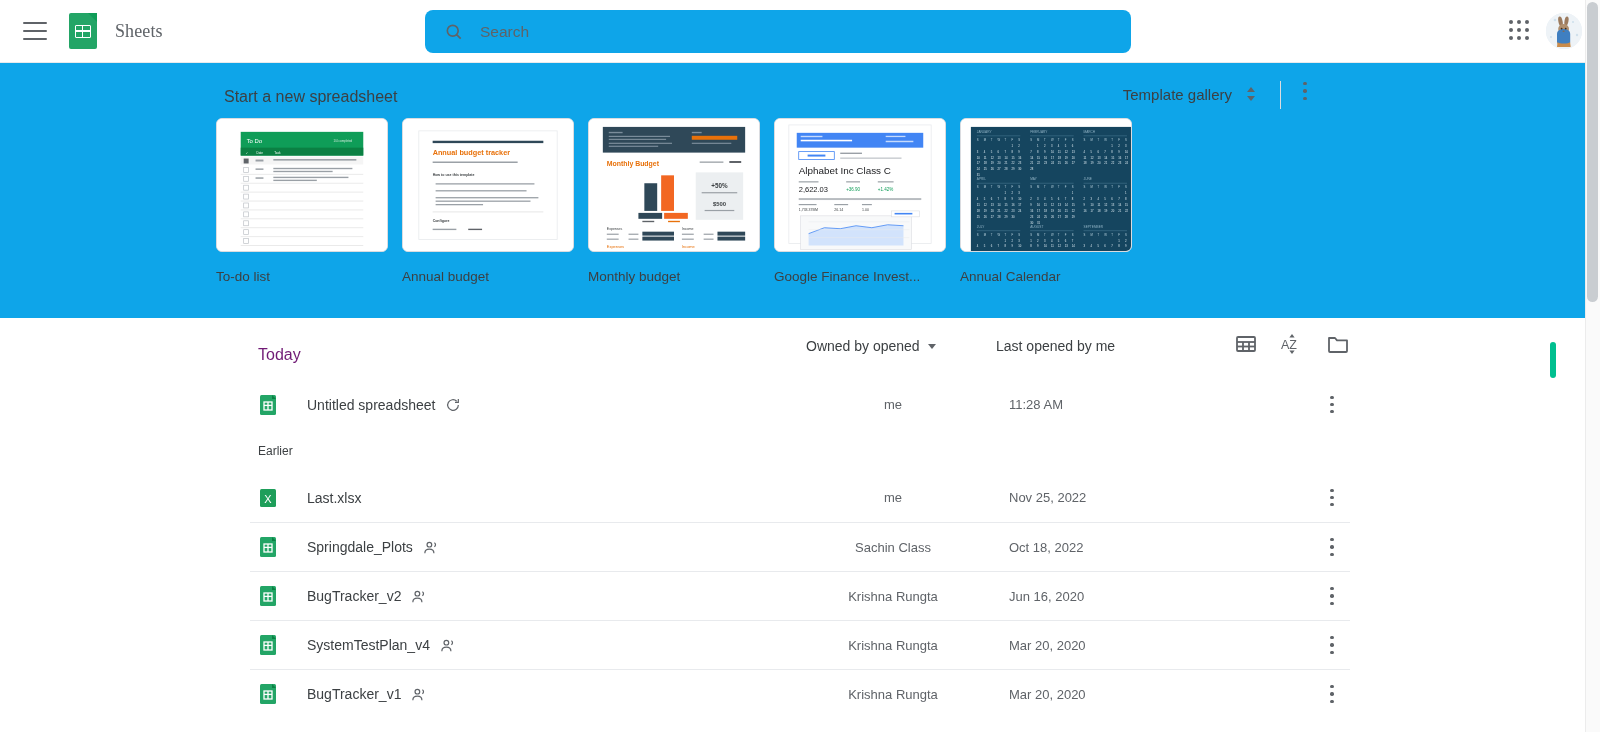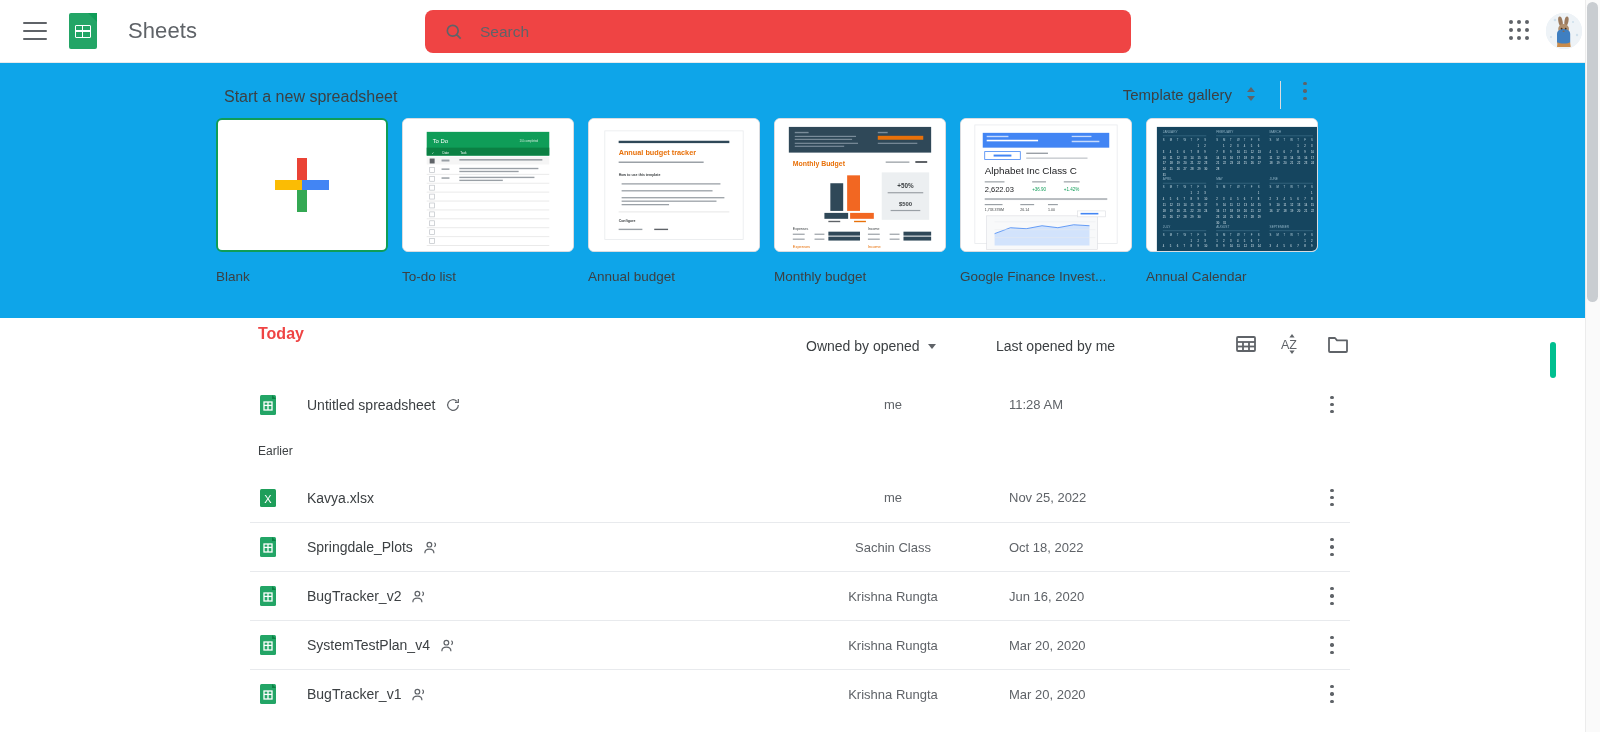--- a/index.html
+++ b/index.html
@@ -53,31 +53,32 @@
   .sheets-logo .grid::before {
     content: ""; position: absolute; left: 0; right: 0; top: 4.2px;
     height: 1.6px; background: #fff;
   }
   .sheets-logo .grid::after {
     content: ""; position: absolute; top: 0; bottom: 0; left: 5.8px;
     width: 1.6px; background: #fff;
   }
 
   .app-title {
-    margin-left: 31px;
-    font-size: 22px;
+    margin-left: 18px;
+    font-size: 18px;
     color: #5f6368;
     letter-spacing: 0.1px;
     white-space: nowrap;
+    font-family: Liberation Serif, serif;
   }
 
   .search-wrap {
     position: absolute; left: 425px; top: 10px;
     width: 706px; height: 43px;
-    background: #ef4444;
+    background: #0ea5e9;
     border-radius: 8px;
     display: flex; align-items: center;
     cursor: text;
   }
   .search-icon { margin-left: 19px; width: 20px; height: 20px; flex: none; }
   .search-input {
     border: none; outline: none; background: transparent;
     margin-left: 16px;
     font-family: "Liberation Sans", sans-serif;
     font-size: 15.5px;
@@ -161,22 +162,22 @@
   .mini { position: absolute; inset: 0; }
 
   
   .list-section { position: absolute; top: 318px; left: 0; width: 1600px; }
 
   .list-header {
     position: relative; height: 62px;
     margin: 0 auto; width: 1100px;
   }
   .list-head-title {
-    position: absolute; left: 8px; top: 7px;
-    font-size: 16px; color: #ef4444; font-weight: bold;
+    position: absolute; left: 8px; top: 28px;
+    font-size: 16px; color: #701a75;
   }
   .owned-by {
     position: absolute; left: 556px; top: 20px;
     font-size: 14px; color: #3c4043;
     display: flex; align-items: center; gap: 8px;
     cursor: pointer;
   }
   .caret-down {
     width: 0; height: 0;
     border-left: 4.5px solid transparent;
@@ -310,31 +311,20 @@
       <div class="kebab">
           <i></i>
           <i></i>
           <i></i>
         </div>
     </div>
   </div>
 
   <div class="tpl-row">
 
-    <div class="tpl-card selected">
-      <div class="tpl-thumb">
-        <svg class="blank-plus" viewBox="0 0 58 58">
-          <rect x="24" y="2" width="10" height="27" fill="#ea4335"></rect>
-          <rect x="24" y="29" width="10" height="27" fill="#34a853"></rect>
-          <rect x="2" y="24" width="27" height="10" fill="#fbbc04"></rect>
-          <rect x="29" y="24" width="27" height="10" fill="#4285f4"></rect>
-        </svg>
-      </div>
-      <div class="tpl-label">Blank</div>
-    </div>
 
     <div class="tpl-card">
       <div class="tpl-thumb">
         <svg class="mini" viewBox="0 0 172 134">
           <rect width="172" height="134" fill="#fff"></rect>
           <rect x="24" y="13" width="124" height="24" fill="#0f9d58"></rect>
           <text x="30" y="24" font-size="6" fill="#fff" font-family="Liberation Sans">To Do</text>
           <text x="118" y="23" font-size="3" fill="#cfe9da" font-family="Liberation Sans">1/4 completed</text>
           <rect x="24" y="29" width="124" height="8" fill="#0b8043"></rect>
           <text x="29" y="35" font-size="3" fill="#fff">✓</text>
@@ -904,21 +894,21 @@
   </div>
 
   <div class="section-label">Earlier</div>
 
   <div class="file-row first">
     <svg class="file-icon" viewBox="0 0 24 24">
       <rect x="4" y="3" width="16" height="18" rx="1.5" fill="#1e9e5a"></rect>
       <text x="12" y="16.5" font-size="11" fill="#fff" text-anchor="middle" font-family="Liberation Sans">X</text>
     </svg>
     <div class="file-name">
-      <span>Kavya.xlsx</span>
+      <span>Last.xlsx</span>
     </div>
     <div class="file-owner">me</div>
     <div class="file-date">Nov 25, 2022</div>
     <div class="kebab row-kebab">
         <i></i>
         <i></i>
         <i></i>
       </div>
   </div>
 

